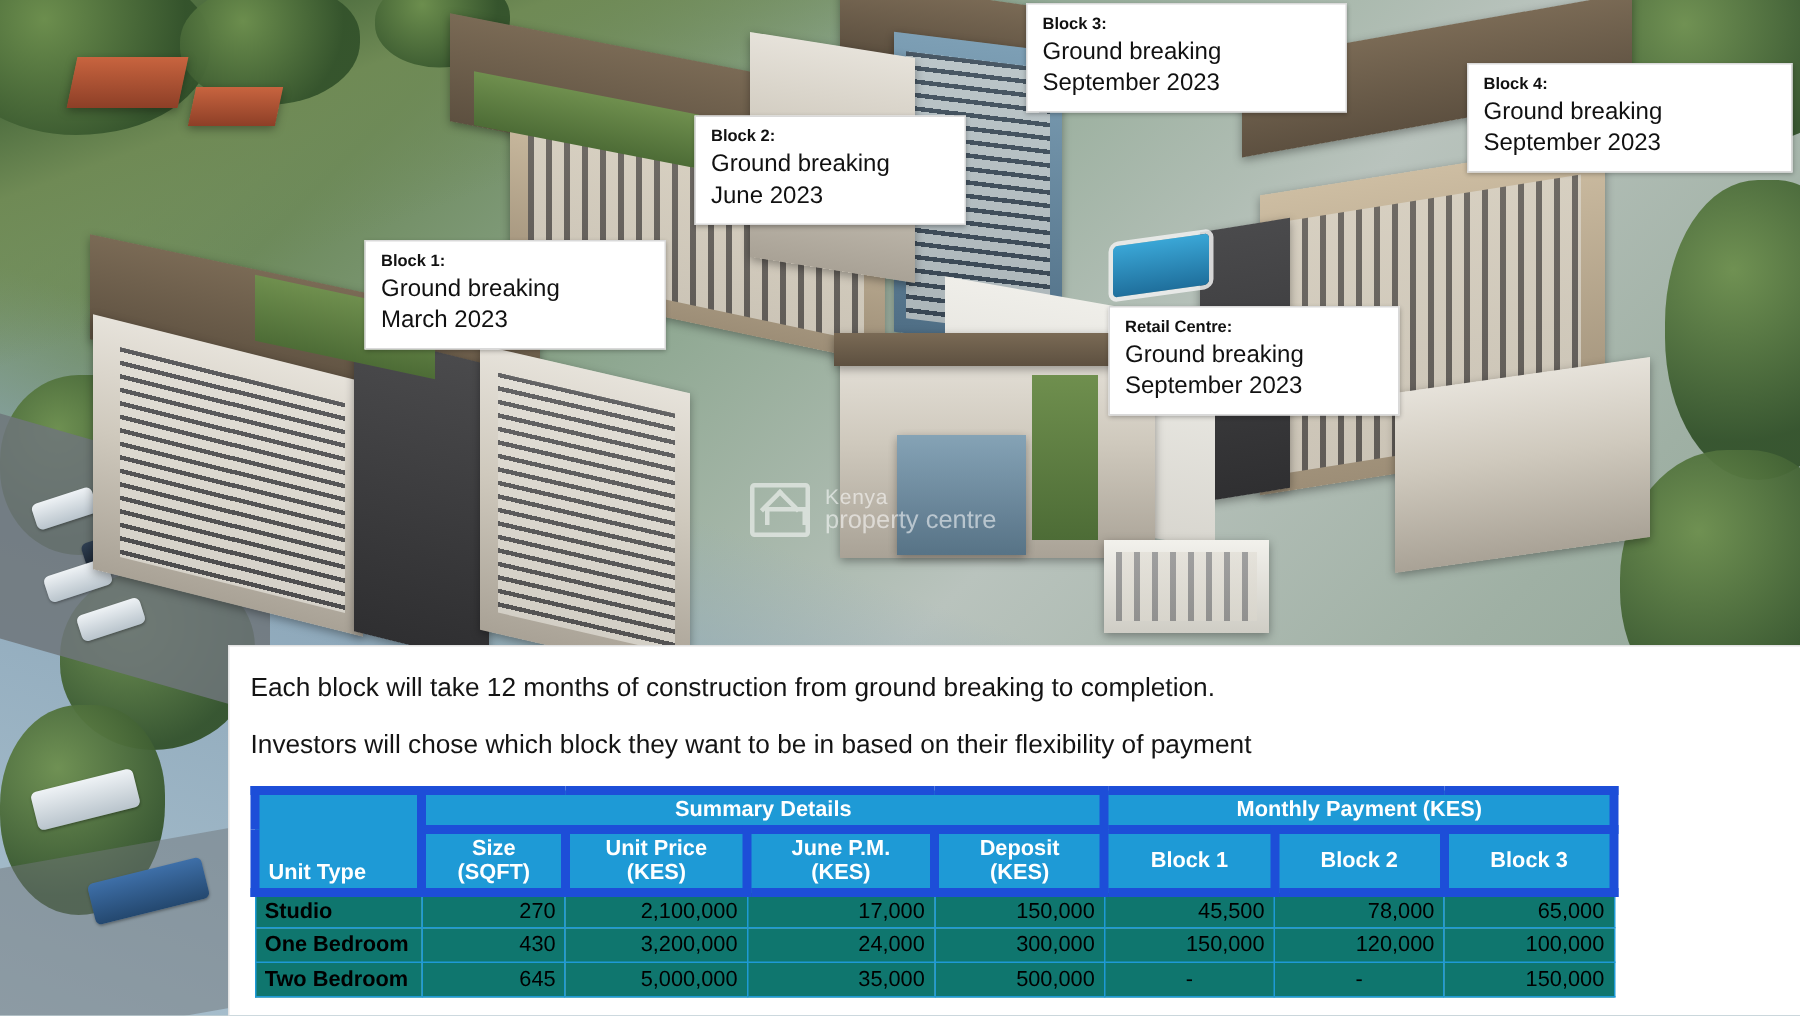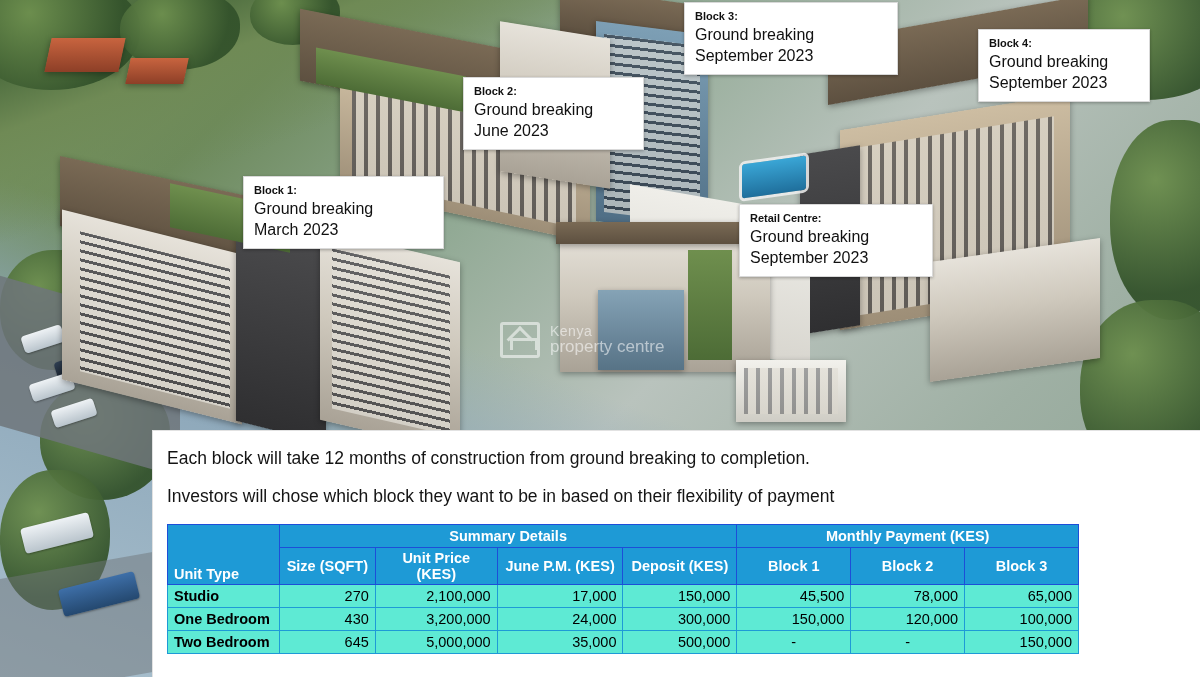--- a/index.html
+++ b/index.html
@@ -156,36 +156,36 @@
   .panel .note.first { padding-top: 17px; }
   .panel .note.second { padding-top: 17px; }
 
   table.price {
     border-collapse: collapse;
     margin: 17px 0 0 14px;
     width: 912px;
     font-size: 14.5px;
   }
   table.price th, table.price td {
-    border: 1px solid #1d4ed8;
+    border: 6px solid #1d4ed8;
     padding: 2px 6px;
     height: 23px;
   }
   table.price thead th {
     background: #1e9ad6;
     color: #ffffff;
     font-weight: bold;
     text-align: center;
   }
   table.price thead th.unit-type {
     text-align: left;
     vertical-align: bottom;
   }
   table.price tbody td {
-    background: #5eead4;
+    background: #0f766e;
     border: 1px solid #1e9ad6;
     color: #000;
     text-align: right;
   }
   table.price tbody td.rowlabel {
     text-align: left;
     font-weight: bold;
   }
   .col-unit { width: 112px; }
   .col-size { width: 96px; }
@@ -259,39 +259,39 @@
   <div class="stripe h" style="left:744px;top:368px;width:94px;height:46px;opacity:.55;"></div>
 
   <div class="watermark">
     <div class="wm-logo"></div>
     <div class="wm-text">
       <div class="l1">Kenya</div>
       <div class="l2">property centre</div>
     </div>
   </div>
 
-  <div class="callout" style="left:243px;top:176px;width:201px;">
+  <div class="callout" style="left:243px;top:160px;width:201px;">
     <div class="title">Block 1:</div>
     <div class="body">Ground breaking
 March 2023</div>
   </div>
 
   <div class="callout" style="left:463px;top:77px;width:181px;">
     <div class="title">Block 2:</div>
     <div class="body">Ground breaking
 June 2023</div>
   </div>
 
   <div class="callout" style="left:684px;top:2px;width:214px;">
     <div class="title">Block 3:</div>
     <div class="body">Ground breaking
 September 2023</div>
   </div>
 
-  <div class="callout" style="left:978px;top:29px;width:172px;">
+  <div class="callout" style="left:978px;top:42px;width:217px;">
     <div class="title">Block 4:</div>
     <div class="body">Ground breaking
 September 2023</div>
   </div>
 
   <div class="callout" style="left:739px;top:204px;width:194px;">
     <div class="title">Retail Centre:</div>
     <div class="body">Ground breaking
 September 2023</div>
   </div>

